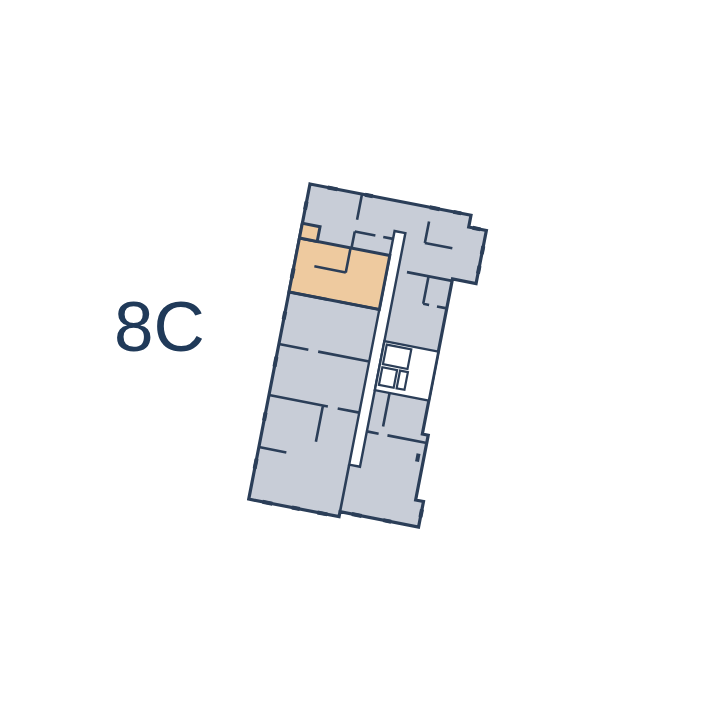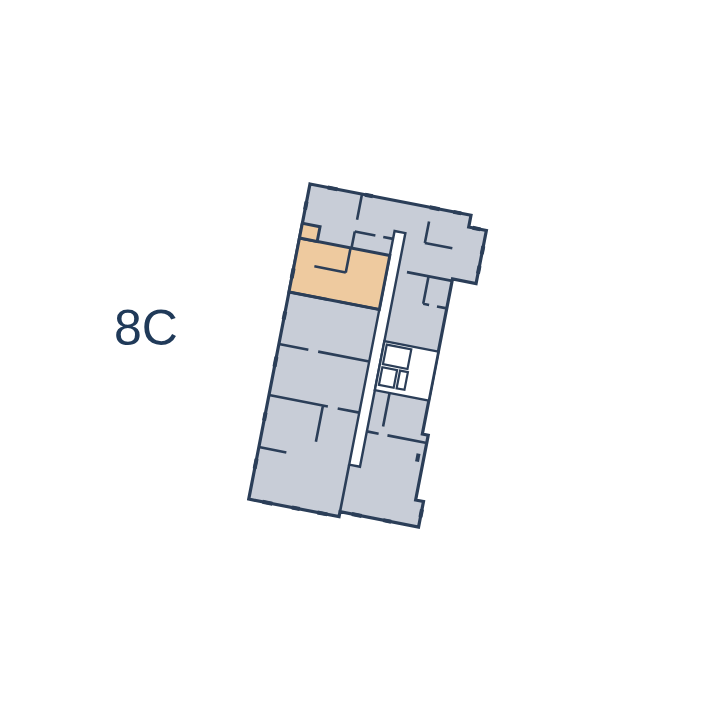--- a/index.html
+++ b/index.html
@@ -6,27 +6,26 @@
   .canvas{
     position:relative;
     width:720px;height:720px;
     background:var(--background,#fff);
     overflow:hidden;
     font-family:"Liberation Sans", sans-serif;
   }
   .unit-label{
     position:absolute;
     left:114px;top:291px;
-    font-size:50px;
+    font-size:71px;
     line-height:1;
     font-weight:400;
     letter-spacing:0px;
     color:var(--label-text,#203a59);
     user-select:none;
-    margin-top:12px;
   }
   svg.plan{position:absolute;left:0;top:0;}
   .floor{
     fill:var(--floor-fill,#c8cdd7);
     stroke:var(--wall,#2b3e58);
     stroke-width:3.2;
     stroke-linejoin:miter;
   }
   .sel{
     fill:var(--selected-fill,#eeca9f);

